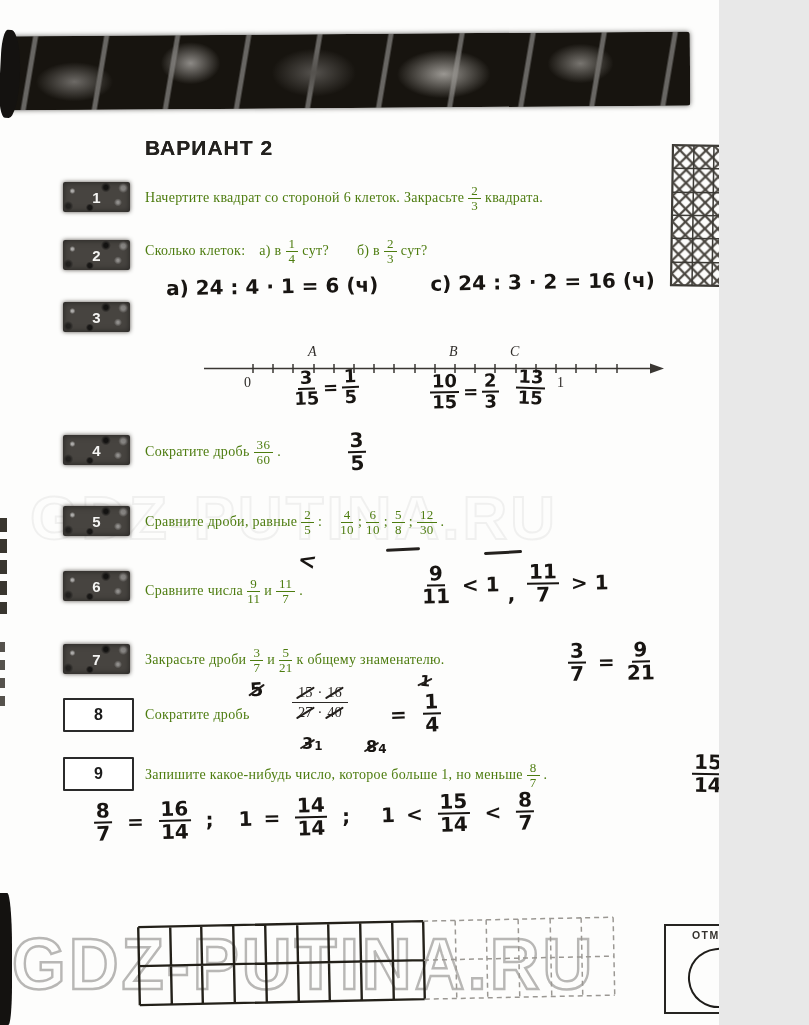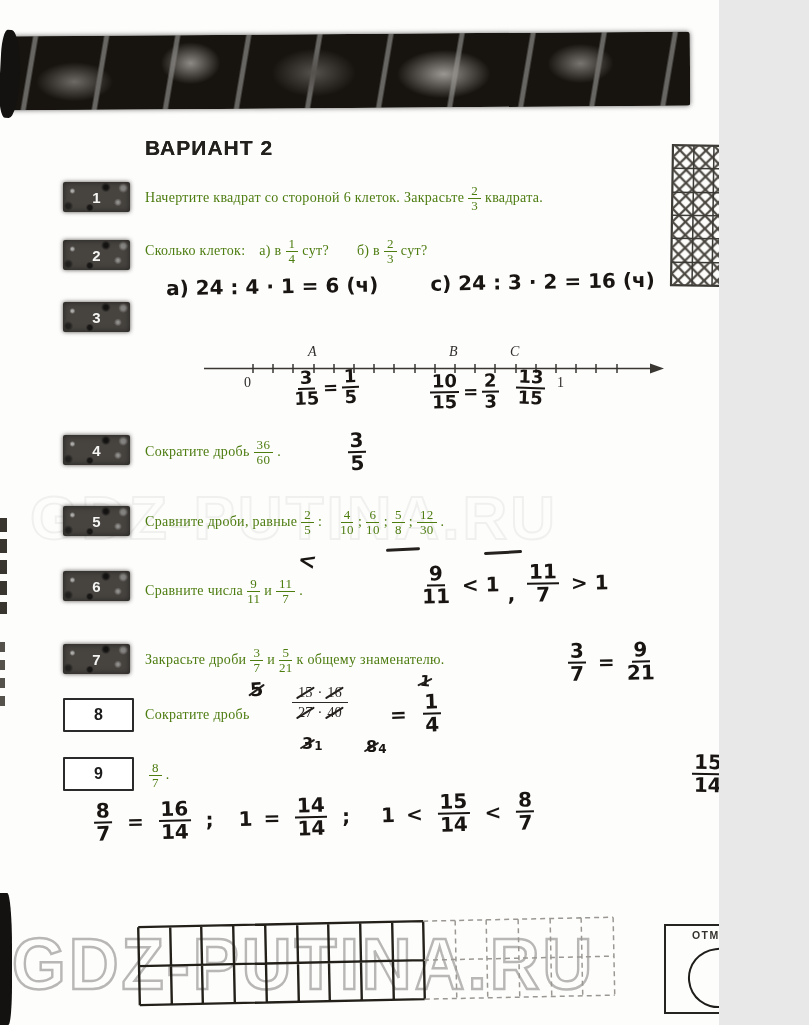--- a/index.html
+++ b/index.html
@@ -330,20 +330,21 @@
     <span class="frac">
         <span class="fn">1</span>
         <span class="fd">4</span>
       </span>
   </div>
 
   <div class="abs badge light" style="top:757px">
       <span>9</span>
     </div>
   <div class="abs printed" style="left:145px;top:761px">
+    <span>Запишите какое-нибудь число, которое больше 1, но меньше</span>
     <span class="frac pfrac">
       <span class="fn">8</span>
       <span class="fd">7</span>
     </span>
     <span>.</span>
   </div>
   <div class="abs hand h20" style="left:688px;top:752px;transform:rotate(1deg)">
     <span class="frac">
         <span class="fn">15</span>
         <span class="fd">14</span>

